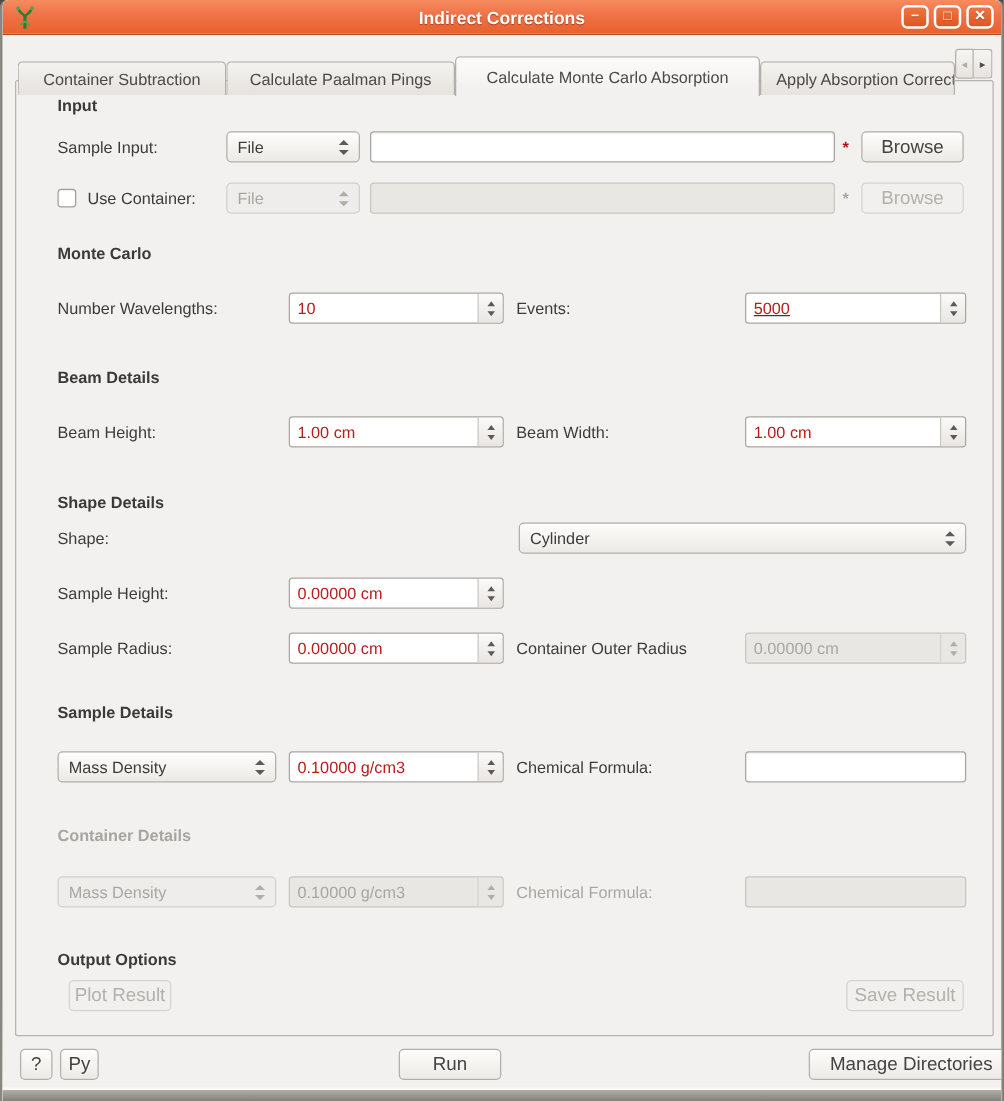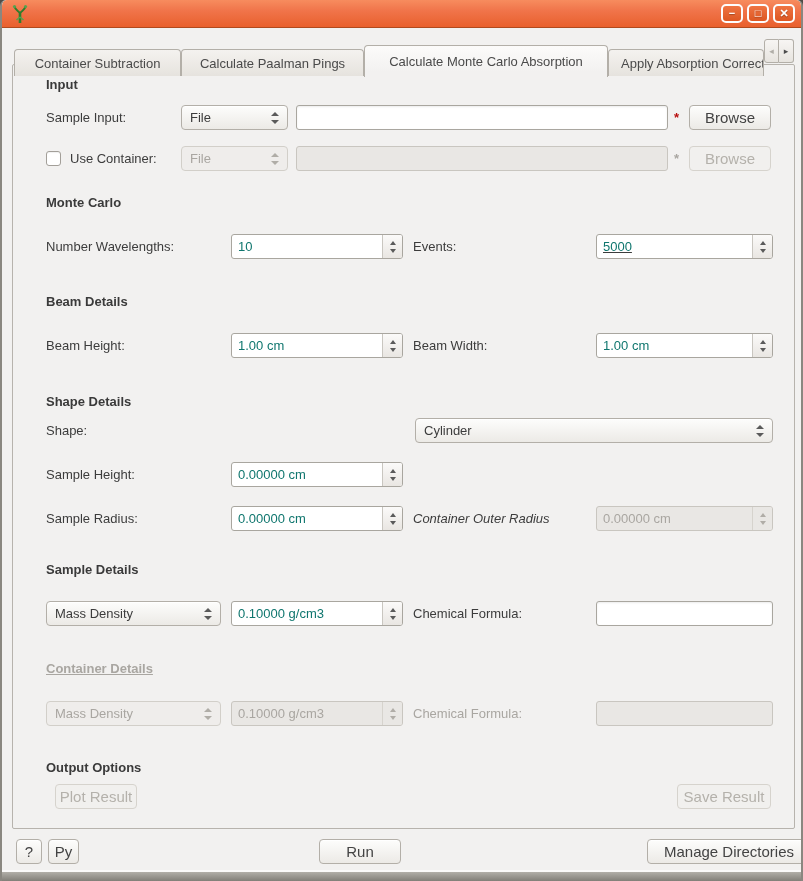--- a/index.html
+++ b/index.html
@@ -61,21 +61,21 @@
     display:flex; align-items:center; cursor:pointer; padding:0 8px; }
   .combo .cval { flex:1; overflow:hidden; white-space:nowrap; }
   .combo.dis { background:#efedeb; border-color:#d2cfc9; color:#a9a6a1; box-shadow:none; cursor:default; }
 
   .tinput { height:25px; border:1px solid #a9a69f; border-radius:3px; background:#ffffff;
     box-shadow:inset 0 1px 2px rgba(0,0,0,.08); padding:0 6px; font-family:inherit; font-size:13px; color:#2e2e2e; }
   .tinput.dis { background:#e9e7e4; border-color:#c9c6c0; color:#a9a6a1; box-shadow:none; }
 
   .spinbox { height:25px; border:1px solid #a9a69f; border-radius:3px; background:#ffffff;
     display:flex; overflow:hidden; }
-  .spinbox .sval { flex:1; padding:0 6px; line-height:23px; color:#0f766e; white-space:nowrap; overflow:hidden; }
+  .spinbox .sval { flex:1; padding:0 6px; line-height:23px; color:#b91c1c; white-space:nowrap; overflow:hidden; }
   .spinbox .sbtn { width:20px; border-left:1px solid #c9c6c0; background:linear-gradient(#fbfaf9,#e9e6e2);
     display:flex; flex-direction:column; align-items:center; justify-content:center; gap:4px; cursor:pointer; }
   .spinbox.dis { background:#e9e7e4; border-color:#c9c6c0; }
   .spinbox.dis .sval { color:#a9a6a1; }
   .spinbox.dis .sbtn { background:#e9e7e4; border-left-color:#d6d3cd; }
 
   .arrows { display:flex; flex-direction:column; align-items:center; gap:4px; margin-left:6px; }
   .tri-up { width:0; height:0; border-left:4px solid transparent; border-right:4px solid transparent; border-bottom:4px solid #5a5a5a; }
   .tri-dn { width:0; height:0; border-left:4px solid transparent; border-right:4px solid transparent; border-top:4px solid #5a5a5a; }
   .dis .tri-up { border-bottom-color:#b0ada7; }
@@ -96,20 +96,21 @@
 
   <div class="titlebar">
     <svg class="logo" viewBox="0 0 18 20">
       <path d="M9 19 V8" stroke="#2f7d2c" stroke-width="2.6" fill="none"></path>
       <path d="M9 9 C7 6.5 4.5 6.5 3.5 2.5" stroke="#2f7d2c" stroke-width="2" fill="none"></path>
       <path d="M9 9 C11 6.5 13.5 6.5 14.5 2.5" stroke="#2f7d2c" stroke-width="2" fill="none"></path>
       <circle cx="3.5" cy="2.5" r="1.6" fill="#57a14f"></circle>
       <circle cx="14.5" cy="2.5" r="1.6" fill="#57a14f"></circle>
       <path d="M9 13 L5.5 16 M9 13 L12.5 16" stroke="#57a14f" stroke-width="1.6" fill="none"></path>
     </svg>
+    <div class="title-text">Indirect Corrections</div>
     <div class="win-btns">
       <div class="win-btn">−</div>
       <div class="win-btn">□</div>
       <div class="win-btn">✕</div>
     </div>
   </div>
 
   <div class="tabbar">
     <div class="tab" style="width:167px;">Container Subtraction</div>
     <div class="tab" style="width:183px;">Calculate Paalman Pings</div>
@@ -209,21 +210,21 @@
     </div>
 
     <div class="abs lbl" style="left:33px; top:441px;">Sample Radius:</div>
     <div class="abs spinbox" style="left:218px; top:441px; width:172px;">
       <span class="sval">0.00000 cm</span>
       <span class="sbtn">
           <i class="tri-up"></i>
           <i class="tri-dn"></i>
         </span>
     </div>
-    <div class="abs lbl" style="left:400px; top:441px;font-style:italic;">Container Outer Radius</div>
+    <div class="abs lbl" style="left:400px; top:441px;">Container Outer Radius</div>
     <div class="abs spinbox dis" style="left:583px; top:441px; width:177px;">
       <span class="sval">0.00000 cm</span>
       <span class="sbtn">
           <i class="tri-up"></i>
           <i class="tri-dn"></i>
         </span>
     </div>
 
     <div class="abs hdr" style="left:33px; top:497px;">Sample Details</div>
 
@@ -237,21 +238,21 @@
     <div class="abs spinbox" style="left:218px; top:536px; width:172px;">
       <span class="sval">0.10000 g/cm3</span>
       <span class="sbtn">
           <i class="tri-up"></i>
           <i class="tri-dn"></i>
         </span>
     </div>
     <div class="abs lbl" style="left:400px; top:536px;">Chemical Formula:</div>
     <input class="abs tinput" style="left: 583px; top: 536px; width: 177px;" value="">
 
-    <div class="abs hdr dis" style="left:33px; top:596px;text-decoration:underline;">Container Details</div>
+    <div class="abs hdr dis" style="left:33px; top:596px;">Container Details</div>
 
     <div class="abs combo dis" style="left:33px; top:636px; width:175px;">
       <span class="cval">Mass Density</span>
       <span class="arrows">
           <i class="tri-up"></i>
           <i class="tri-dn"></i>
         </span>
     </div>
     <div class="abs spinbox dis" style="left:218px; top:636px; width:172px;">
       <span class="sval">0.10000 g/cm3</span>

